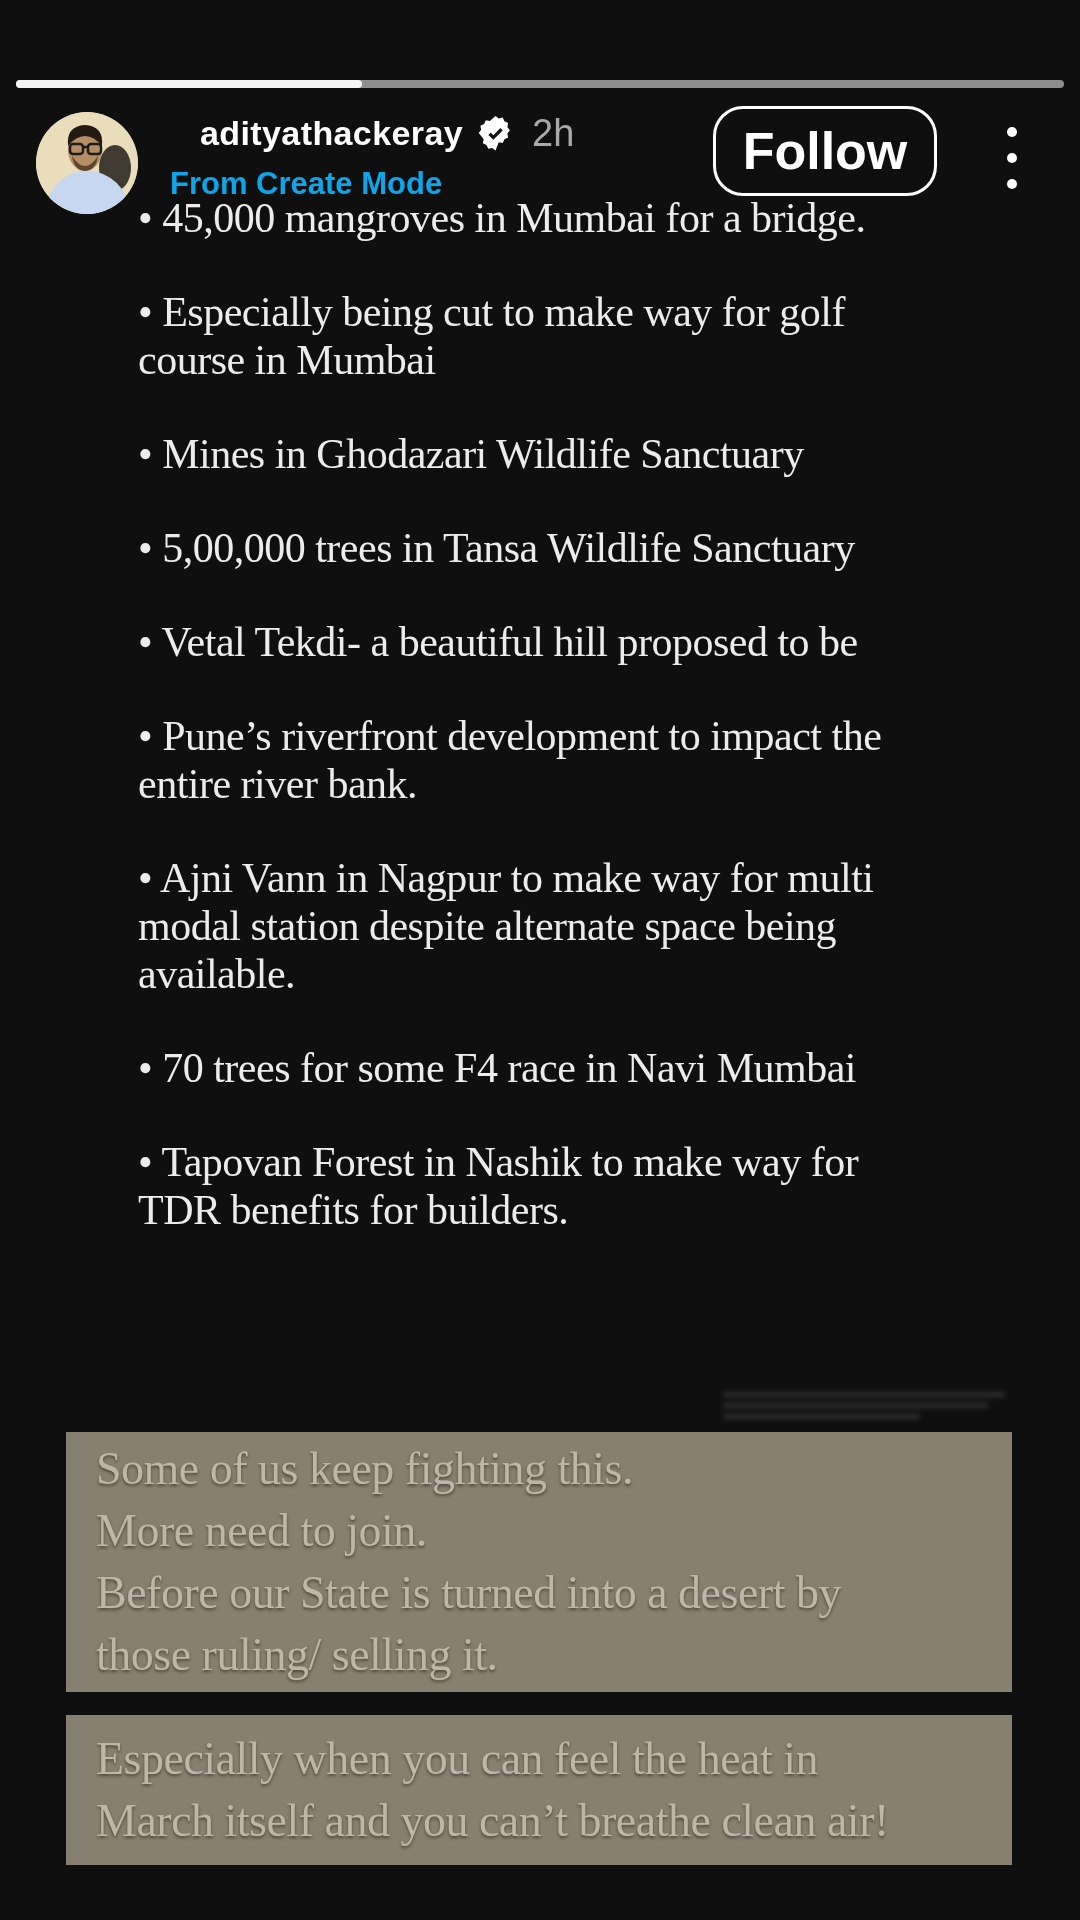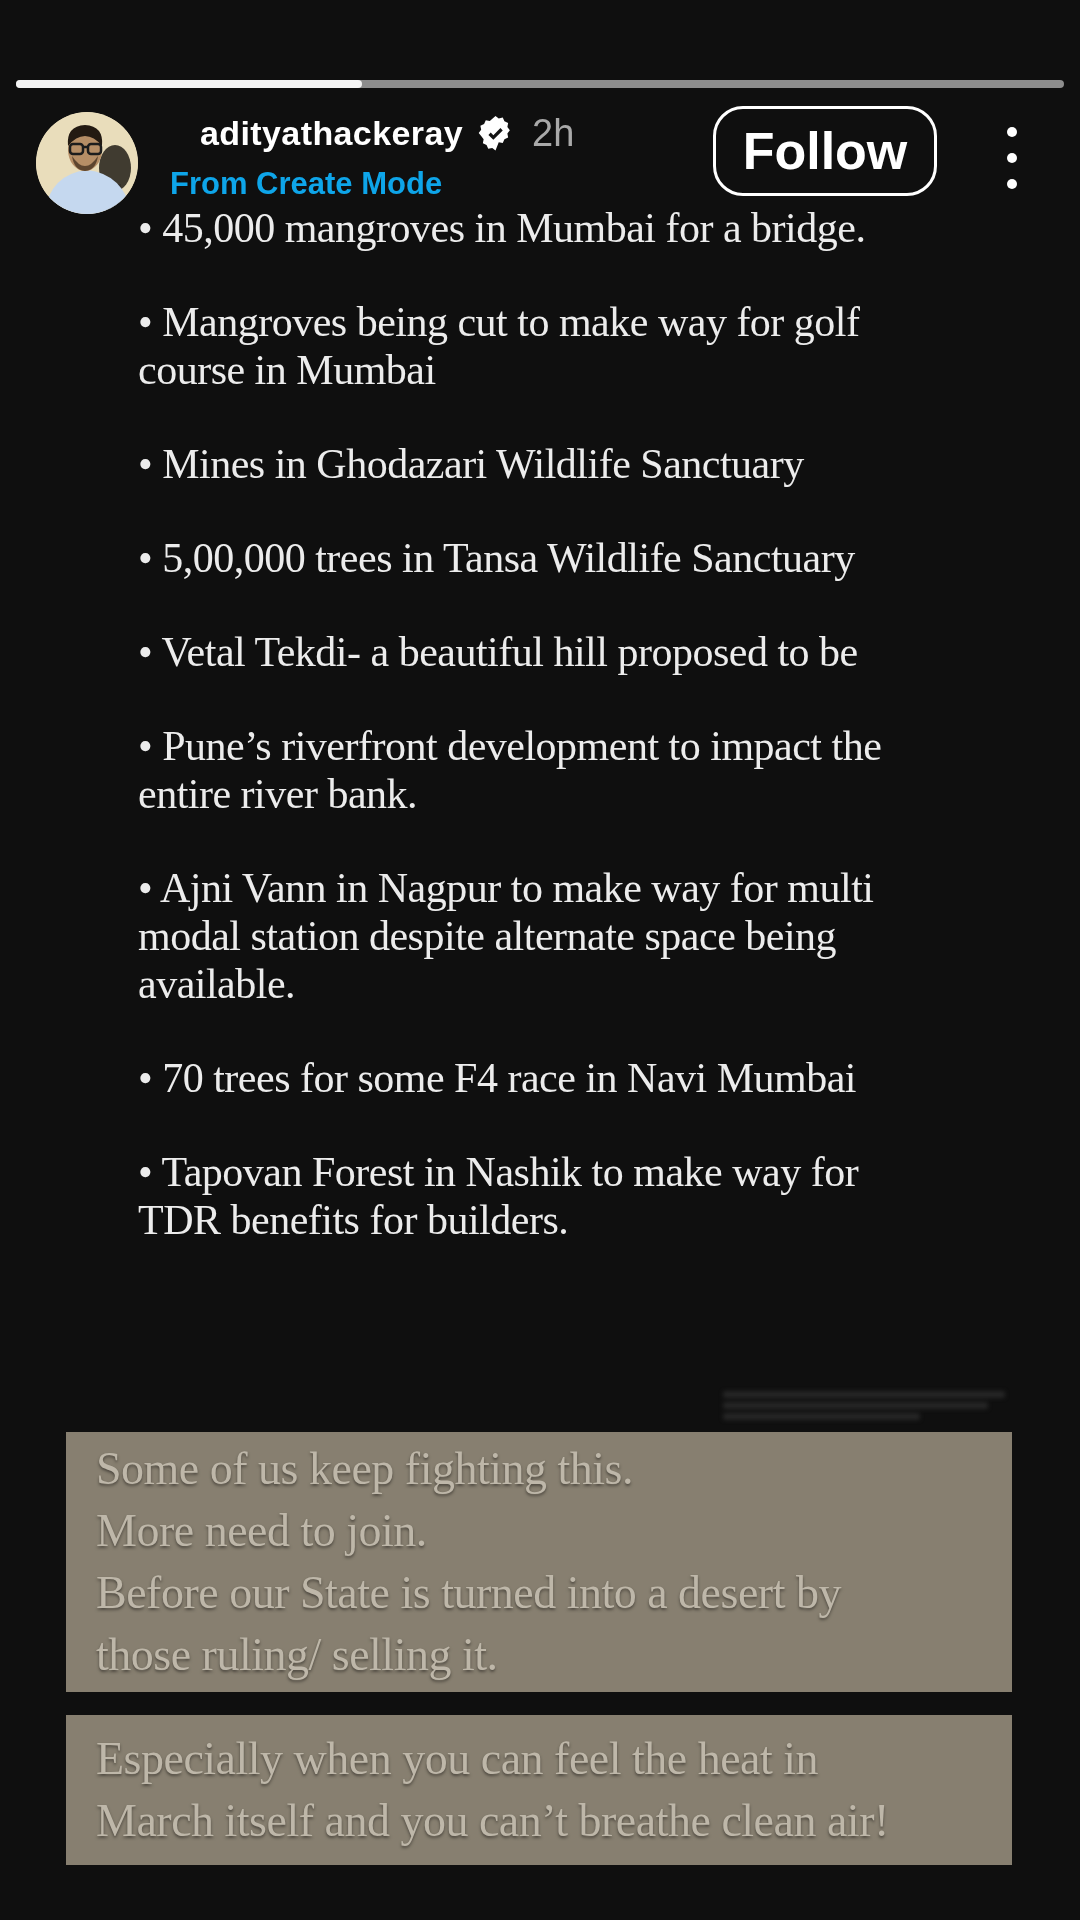--- a/index.html
+++ b/index.html
@@ -35,21 +35,21 @@
   }
   .menu-button {
     position:absolute; left:998px; top:127px; width:28px; height:62px;
     background:none; border:none; padding:0; cursor:pointer;
     display:flex; flex-direction:column; align-items:center; justify-content:space-between;
   }
   .menu-button .dot { width:10px; height:10px; border-radius:50%; background:#ffffff; }
 
   
   .story-list {
-    position:absolute; left:138px; top:204px;
+    position:absolute; left:138px; top:194px;
     color:var(--story-text,#ececec);
     font-family:"Liberation Serif", serif; font-size:42px; letter-spacing:-0.5px;
   }
   .list-item { margin-bottom:46px; }
   .list-line { line-height:48px; white-space:nowrap; }
 
   
   .smudge { position:absolute; left:723px; top:1391px; width:282px; filter:blur(2px); }
   .smudge-bar { height:7px; margin-bottom:4px; background:#262626; border-radius:2px; }
   .smudge-bar:nth-child(2) { width:94%; }
@@ -110,21 +110,21 @@
     <span class="dot"></span>
     <span class="dot"></span>
     <span class="dot"></span>
   </button>
 
   <div class="story-list">
       <div class="list-item">
         <div class="list-line">• 45,000 mangroves in Mumbai for a bridge.</div>
       </div>
       <div class="list-item">
-        <div class="list-line">• Mangroves being cut to make way for golf</div>
+        <div class="list-line">• Especially being cut to make way for golf</div>
         <div class="list-line">course in Mumbai</div>
       </div>
       <div class="list-item">
         <div class="list-line">• Mines in Ghodazari Wildlife Sanctuary</div>
       </div>
       <div class="list-item">
         <div class="list-line">• 5,00,000 trees in Tansa Wildlife Sanctuary</div>
       </div>
       <div class="list-item">
         <div class="list-line">• Vetal Tekdi- a beautiful hill proposed to be</div>

